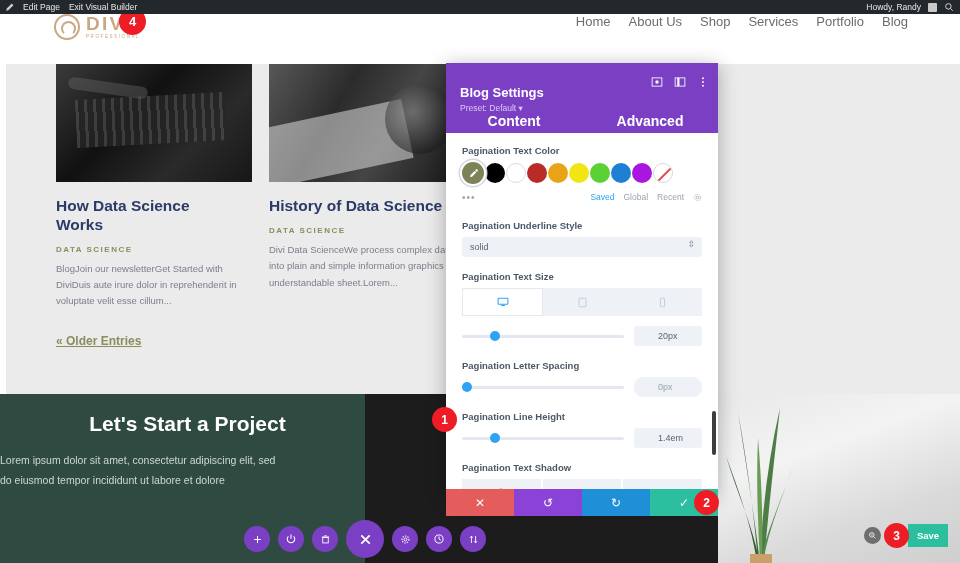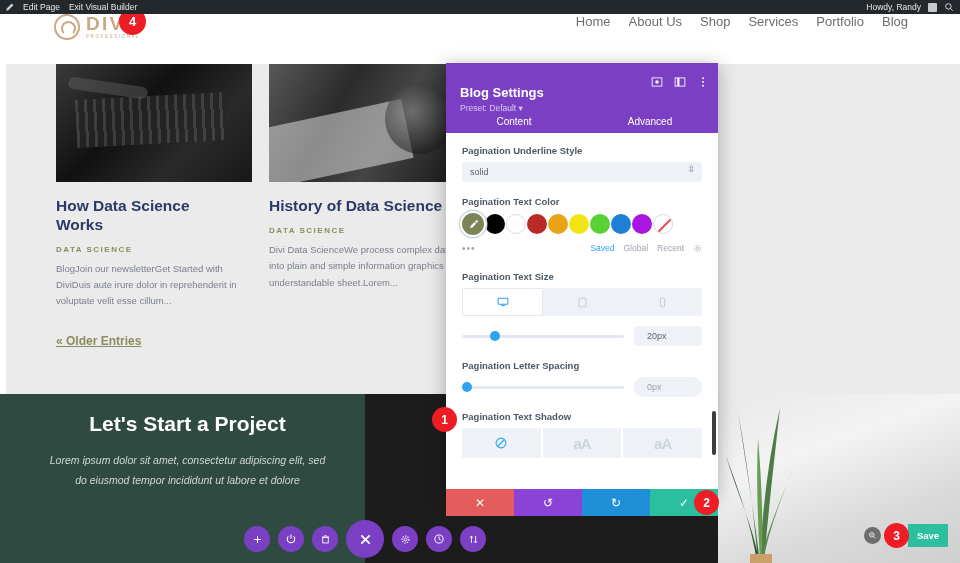--- a/index.html
+++ b/index.html
@@ -103,44 +103,43 @@
   }
   .cta-plant {
     position: absolute; left: 6px; top: 0px; width: 72px; height: 169px;
   }
   .cta-title {
     position: absolute; left: 0; top: 18px; width: 375px;
     text-align: center; color: #ffffff; font-size: 21px; font-weight: bold;
   }
   .cta-sub {
     position: absolute; left: 0; top: 57px; width: 375px;
-    text-align: center; color: #cfd8d3; font-size: 10.5px; line-height: 1.9;
+    color: #cfd8d3; font-size: 10.5px; line-height: 1.9;
     white-space: pre-line;
-    font-style: italic;
   }
 
   
   .modal {
     position: absolute; left: 446px; top: 63px; width: 272px; height: 432px;
     background: #ffffff; z-index: 500;
     box-shadow: 0 3px 18px rgba(0,0,0,.30);
   }
   .modal-header {
     height: 46px; background: #7b3fc4; position: relative;
     padding: 22px 10px 0 14px;
   }
   .modal-title { color: #ffffff; font-size: 13px; font-weight: bold; }
   .modal-preset { color: #ddcaf2; font-size: 8.5px; margin-top: 3px; }
   .modal-hdr-icons { position: absolute; right: 9px; top: 11px; display: flex; gap: 11px; align-items: center; }
   .hdr-ico { width: 12px; height: 12px; opacity: .95; }
 
   .modal-tabs { height: 24px; background: #7b3fc4; display: flex; }
   .modal-tab {
     flex: 1; display: flex; align-items: center; justify-content: center;
-    color: #ffffff; font-size: 10px; font-weight: normal; height: 24px;
+    color: #ffffff; font-size: 14px; font-weight: bold; height: 24px;
   }
   .modal-tab.active { background: #9057da; }
 
   .modal-body {
     position: relative; height: 362px; overflow: hidden; padding: 12px 16px 0 16px;
     background: #ffffff;
   }
   .field-label {
     font-size: 9.5px; font-weight: bold; color: #4c5866; margin-bottom: 6px;
   }
@@ -185,21 +184,21 @@
   .slider-row { display: flex; align-items: center; gap: 10px; margin-top: 10px; }
   .slider-track {
     flex: 1; height: 3px; background: #e3e8f0; border-radius: 2px; position: relative;
   }
   .slider-knob {
     position: absolute; top: -3.5px; width: 10px; height: 10px;
     border-radius: 50%; background: #2ea3f2;
   }
   .slider-val {
     width: 68px; height: 20px; background: #eef1f6; border-radius: 3px;
-    display: flex; align-items: center; padding-left: 13px;
+    display: flex; align-items: center; padding-left: 24px;
     font-size: 9px; color: #5b6472; flex: none;
   }
   .slider-val.muted { color: #9aa3af; border-radius: 9px; }
 
   
   .shadow-row { display: flex; gap: 2px; margin-top: 2px; }
   .shadow-btn {
     flex: 1; height: 30px; background: #eef1f6;
     display: flex; align-items: center; justify-content: center;
   }
@@ -370,28 +369,20 @@
   </div>
 
   <div class="modal-tabs">
     <div class="modal-tab">Content</div>
     <div class="modal-tab">Advanced</div>
   </div>
 
   <div class="modal-body">
 
     <div class="field-block">
-      <div class="field-label">Pagination Underline Style</div>
-      <div class="select-box">
-        <span>solid</span>
-        <span class="select-arrows">⇳</span>
-      </div>
-    </div>
-
-    <div class="field-block">
       <div class="field-label">Pagination Text Color</div>
       <div class="swatch-row">
         <div class="swatch sel" style="background:#7e8357">
           <svg viewBox="0 0 16 16" width="11" height="11">
             <path d="M11.5 2.2a1.7 1.7 0 012.4 2.4l-1.1 1.1-2.4-2.4 1.1-1.1z" fill="#fff"></path>
             <path d="M9.6 4.3l2.4 2.4-6 6-2.9.5.5-2.9 6-6z" fill="#fff"></path>
           </svg>
         </div>
         <div class="swatch" style="background:#000000"></div>
         <div class="swatch white" style="background:#ffffff"></div>
@@ -413,20 +404,28 @@
             <svg viewBox="0 0 16 16" width="9" height="9">
                 <circle cx="8" cy="8" r="2.4" fill="none" stroke="#9aa3af" stroke-width="1.3"></circle>
                 <circle cx="8" cy="8" r="5.6" fill="none" stroke="#9aa3af" stroke-width="1.3" stroke-dasharray="2.2 1.8"></circle>
               </svg>
           </span>
         </span>
       </div>
     </div>
 
     <div class="field-block">
+      <div class="field-label">Pagination Underline Style</div>
+      <div class="select-box">
+        <span>solid</span>
+        <span class="select-arrows">⇳</span>
+      </div>
+    </div>
+
+    <div class="field-block">
       <div class="field-label">Pagination Text Size</div>
       <div class="device-row">
         <div class="device-btn active">
           <svg viewBox="0 0 16 16" width="12" height="12">
               <rect x="1.5" y="3" width="13" height="8" rx="1" fill="none" stroke="#2ea3f2" stroke-width="1.4"></rect>
               <rect x="5.5" y="12" width="5" height="1.4" fill="#2ea3f2"></rect>
             </svg>
         </div>
         <div class="device-btn">
           <svg viewBox="0 0 16 16" width="11" height="11">
@@ -450,20 +449,29 @@
     <div class="field-block">
       <div class="field-label">Pagination Letter Spacing</div>
       <div class="slider-row" style="margin-top:4px">
         <div class="slider-track">
           <div class="slider-knob" style="left:0%"></div>
         </div>
         <div class="slider-val muted">0px</div>
       </div>
     </div>
 
+    <div class="field-block">
+      <div class="field-label">Pagination Line Height</div>
+      <div class="slider-row" style="margin-top:4px">
+        <div class="slider-track">
+          <div class="slider-knob" style="left:17%"></div>
+        </div>
+        <div class="slider-val">1.4em</div>
+      </div>
+    </div>
 
     <div class="field-block">
       <div class="field-label">Pagination Text Shadow</div>
       <div class="shadow-row">
         <div class="shadow-btn active">
           <svg viewBox="0 0 16 16" width="14" height="14">
               <circle cx="8" cy="8" r="5.6" fill="none" stroke="#2ea3f2" stroke-width="1.3"></circle>
               <line x1="4" y1="12" x2="12" y2="4" stroke="#2ea3f2" stroke-width="1.3"></line>
             </svg>
         </div>

